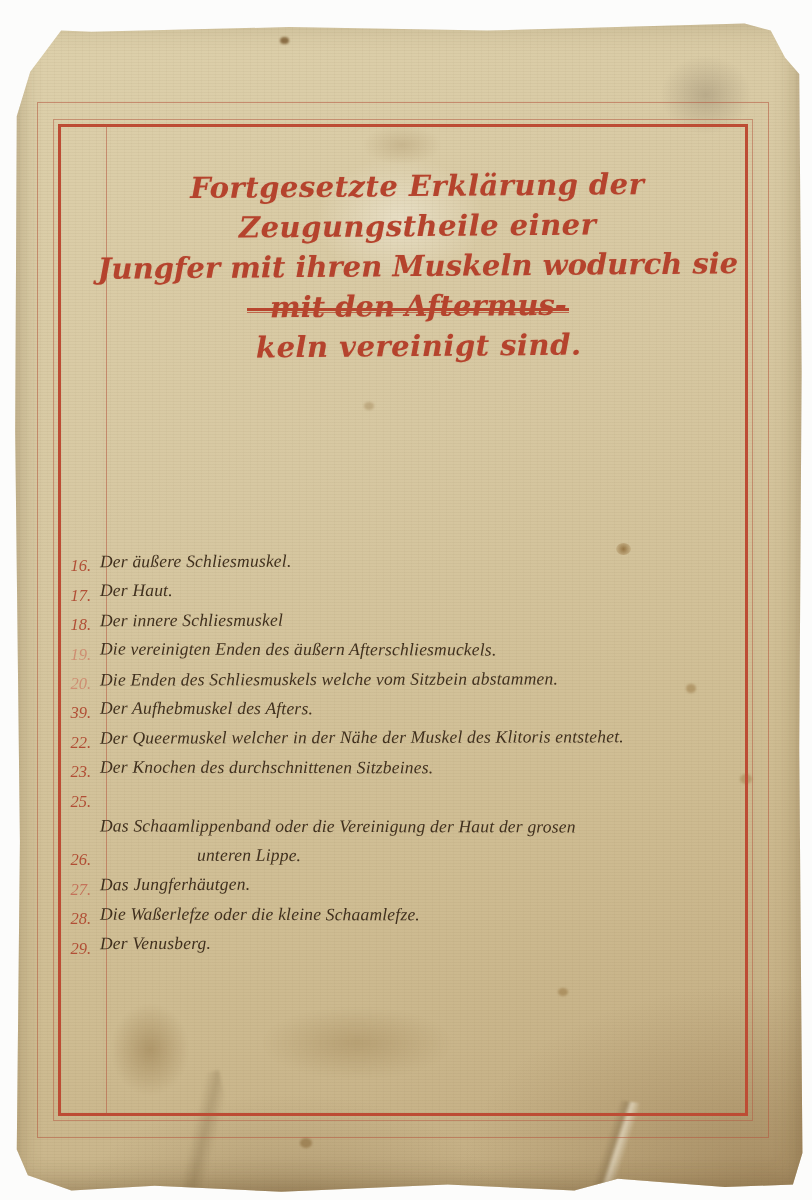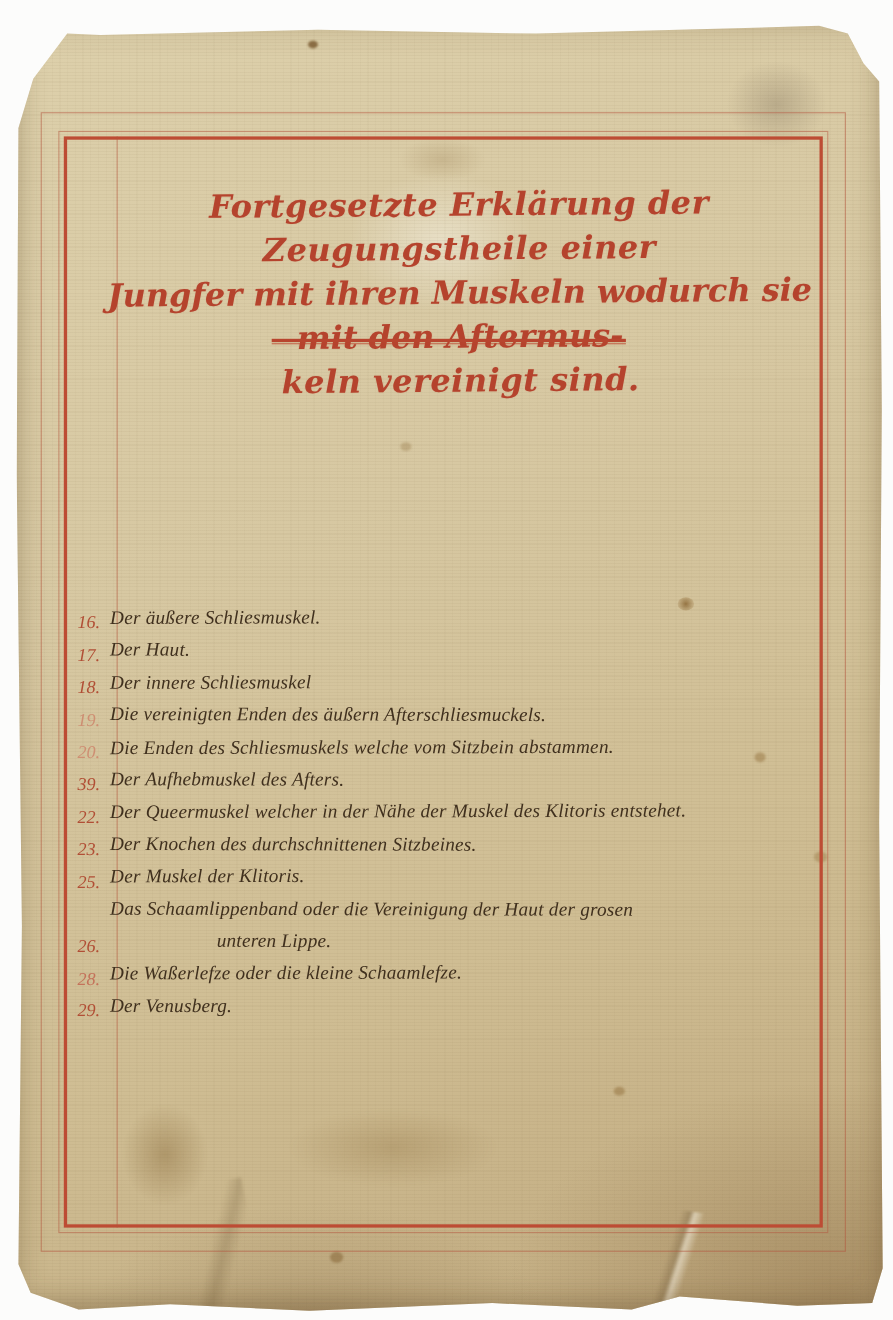--- a/index.html
+++ b/index.html
@@ -182,25 +182,28 @@
         <div class="entry">
           <span class="num">22.</span>
           <span class="txt">Der Queermuskel welcher in der Nähe der Muskel des Klitoris entstehet.</span>
         </div>
         <div class="entry">
           <span class="num">23.</span>
           <span class="txt">Der Knochen des durchschnittenen Sitzbeines.</span>
         </div>
         <div class="entry">
           <span class="num">25.</span>
-          <span class="txt">Der Muskel der Klitoris.</span>
         </div>
         <div class="entry">
           <span class="num">26.</span>
           <span class="txt">Das Schaamlippenband oder die Vereinigung der Haut der grosen<br><span class="cont">unteren Lippe.</span></span>
+        </div>
+        <div class="entry">
+          <span class="num">27.</span>
+          <span class="txt">Das Jungferhäutgen.</span>
         </div>
         <div class="entry">
           <span class="num">28.</span>
           <span class="txt">Die Waßerlefze oder die kleine Schaamlefze.</span>
         </div>
         <div class="entry">
           <span class="num">29.</span>
           <span class="txt">Der Venusberg.</span>
         </div>
       </div>

